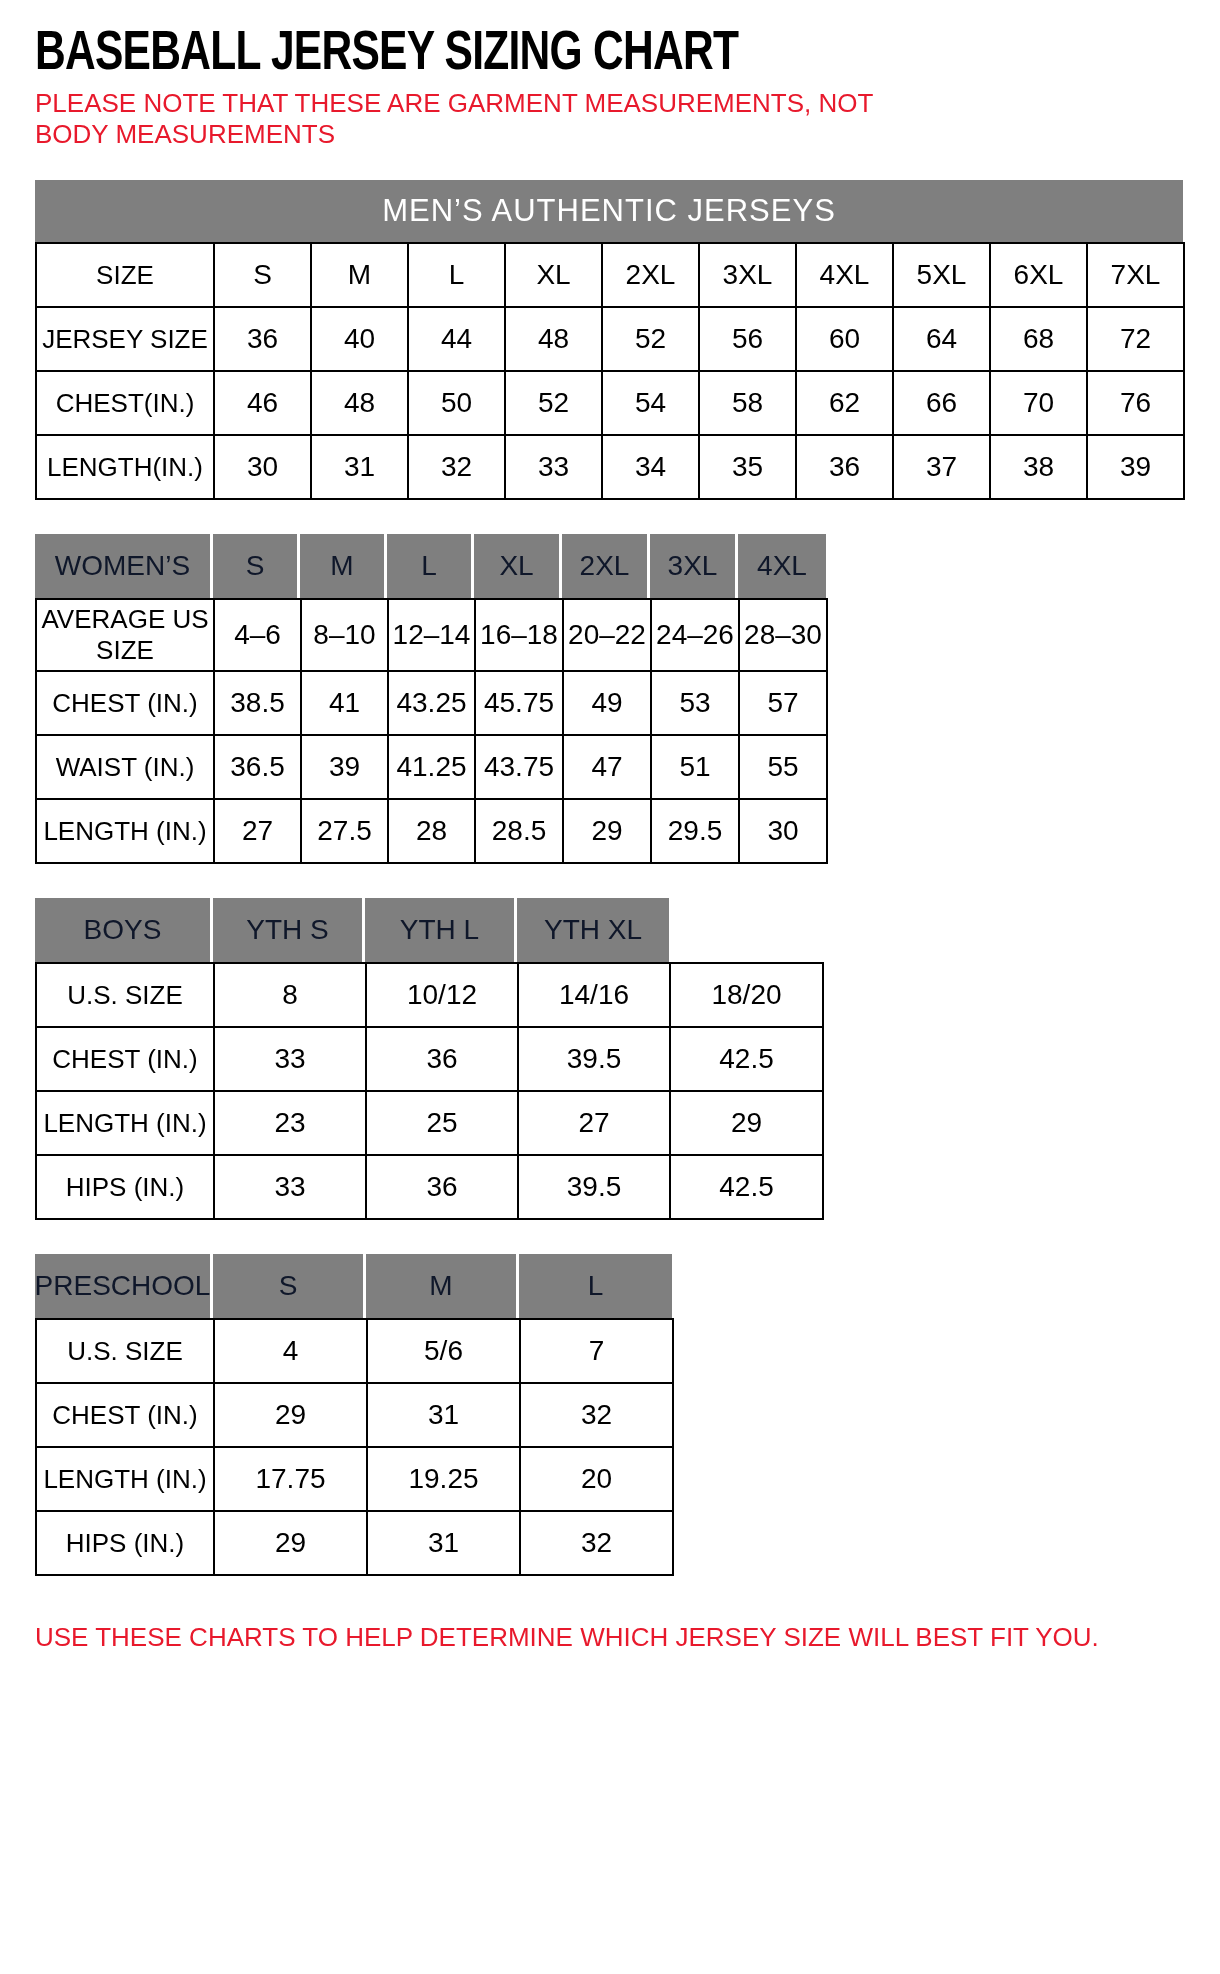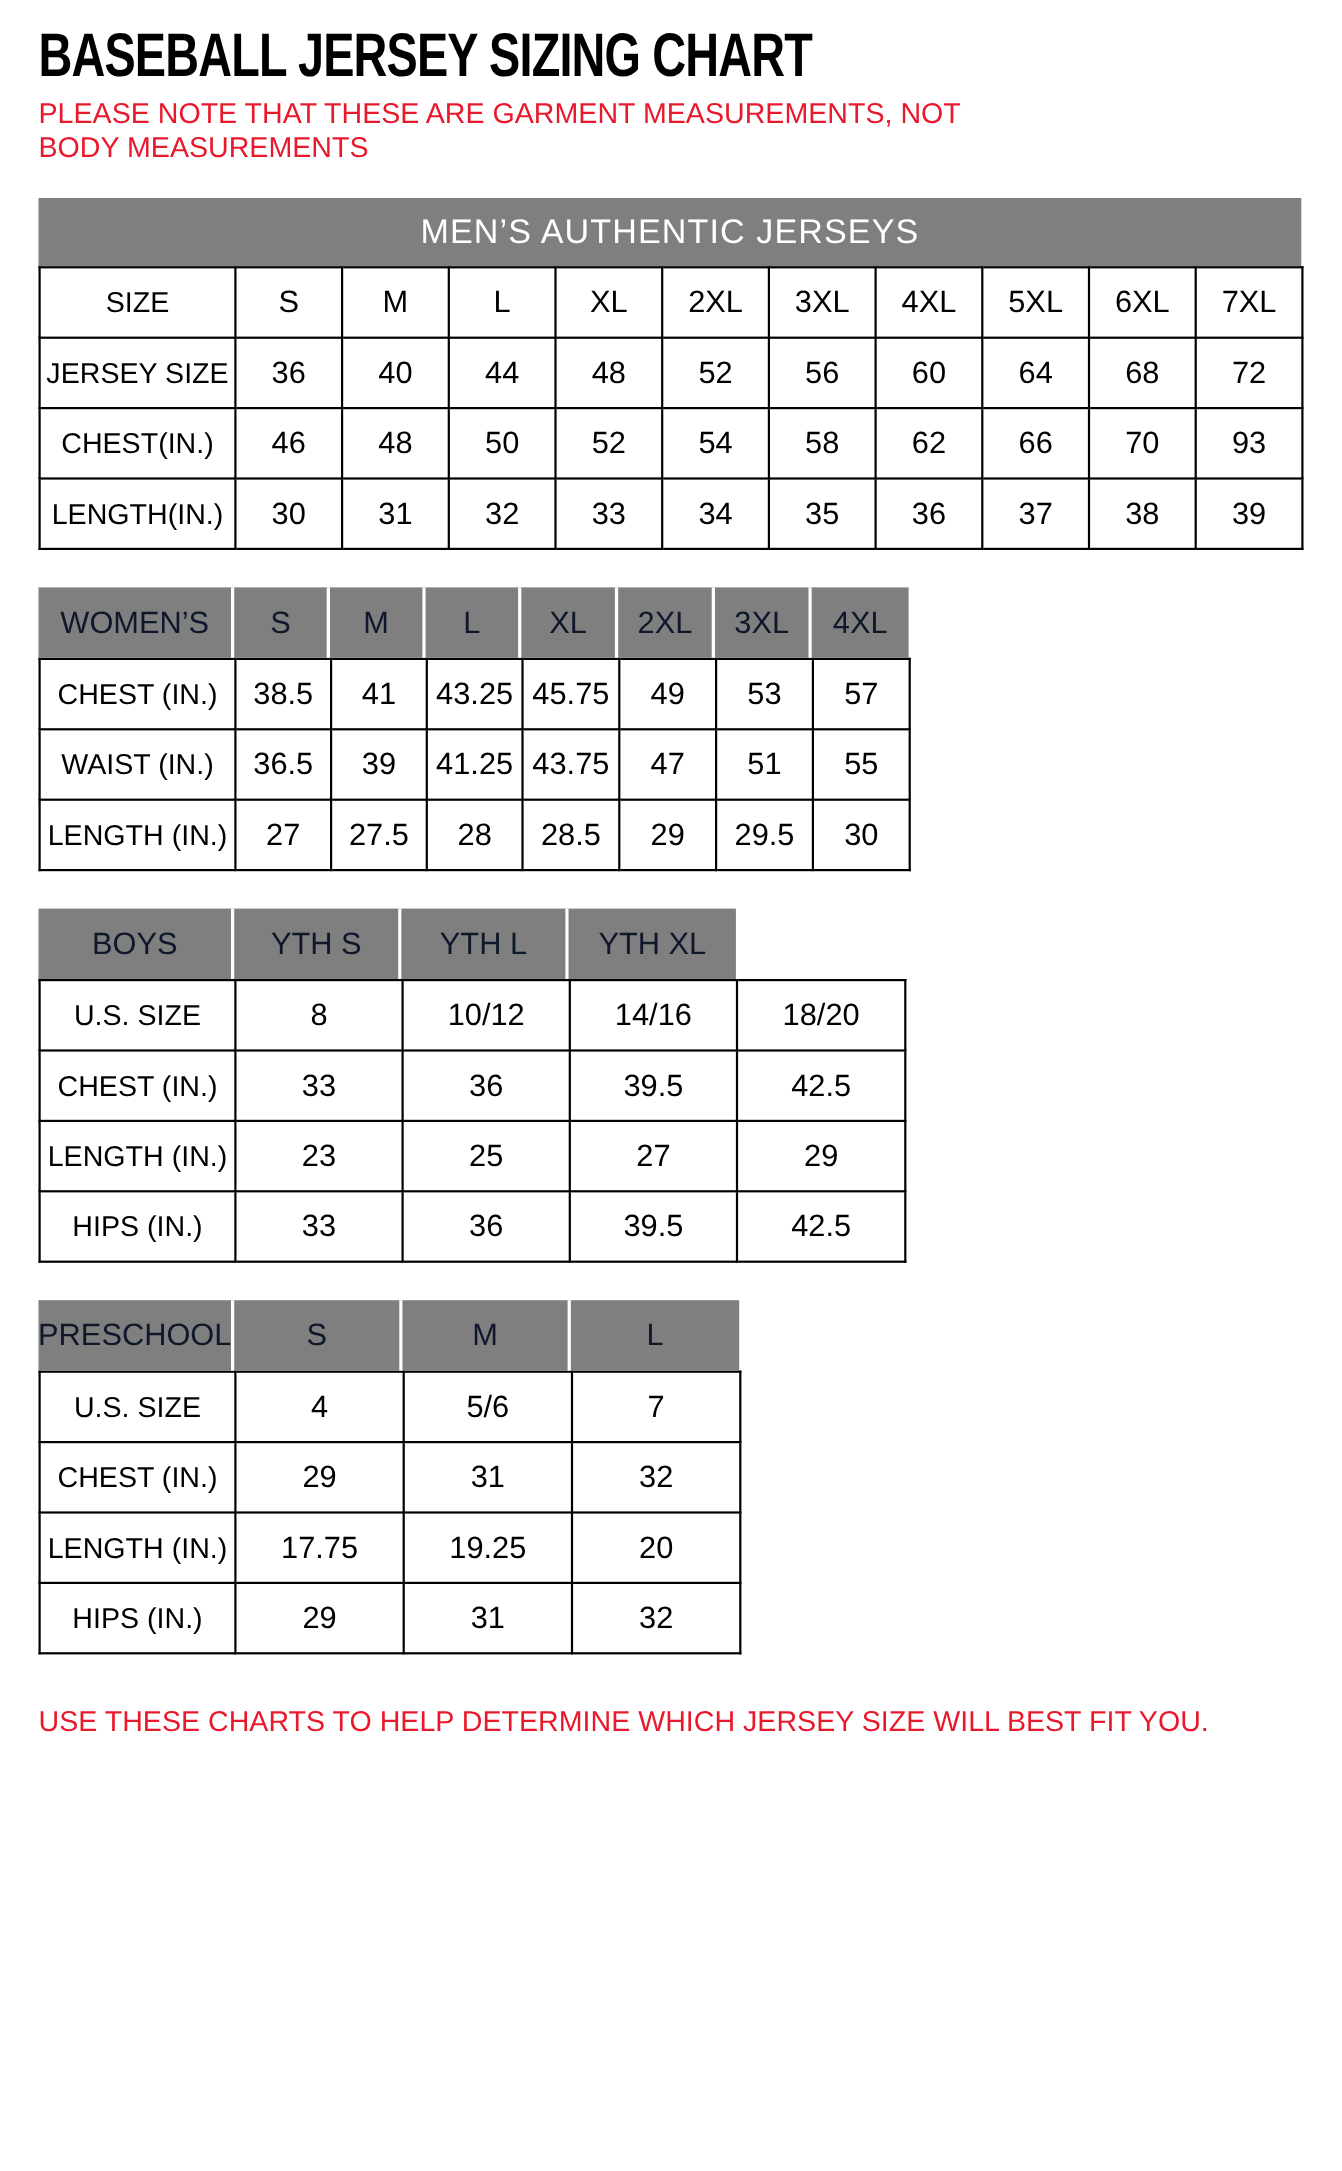--- a/index.html
+++ b/index.html
@@ -130,21 +130,21 @@
             <td class="row-label">CHEST(IN.)</td>
             <td class="value">46</td>
             <td class="value">48</td>
             <td class="value">50</td>
             <td class="value">52</td>
             <td class="value">54</td>
             <td class="value">58</td>
             <td class="value">62</td>
             <td class="value">66</td>
             <td class="value">70</td>
-            <td class="value">93</td>
+            <td class="value">76</td>
           </tr>
           <tr>
             <td class="row-label">LENGTH(IN.)</td>
             <td class="value">30</td>
             <td class="value">31</td>
             <td class="value">32</td>
             <td class="value">33</td>
             <td class="value">34</td>
             <td class="value">35</td>
             <td class="value">36</td>
@@ -172,20 +172,30 @@
           <col style="width: 87px;">
           <col style="width: 87px;">
           <col style="width: 87px;">
           <col style="width: 88px;">
           <col style="width: 88px;">
           <col style="width: 88px;">
           <col style="width: 88px;">
         </colgroup>
         <tbody>
           <tr>
+            <td class="row-label">AVERAGE US SIZE</td>
+            <td class="value">4–6</td>
+            <td class="value">8–10</td>
+            <td class="value">12–14</td>
+            <td class="value">16–18</td>
+            <td class="value">20–22</td>
+            <td class="value">24–26</td>
+            <td class="value">28–30</td>
+          </tr>
+          <tr>
             <td class="row-label">CHEST (IN.)</td>
             <td class="value">38.5</td>
             <td class="value">41</td>
             <td class="value">43.25</td>
             <td class="value">45.75</td>
             <td class="value">49</td>
             <td class="value">53</td>
             <td class="value">57</td>
           </tr>
           <tr>

